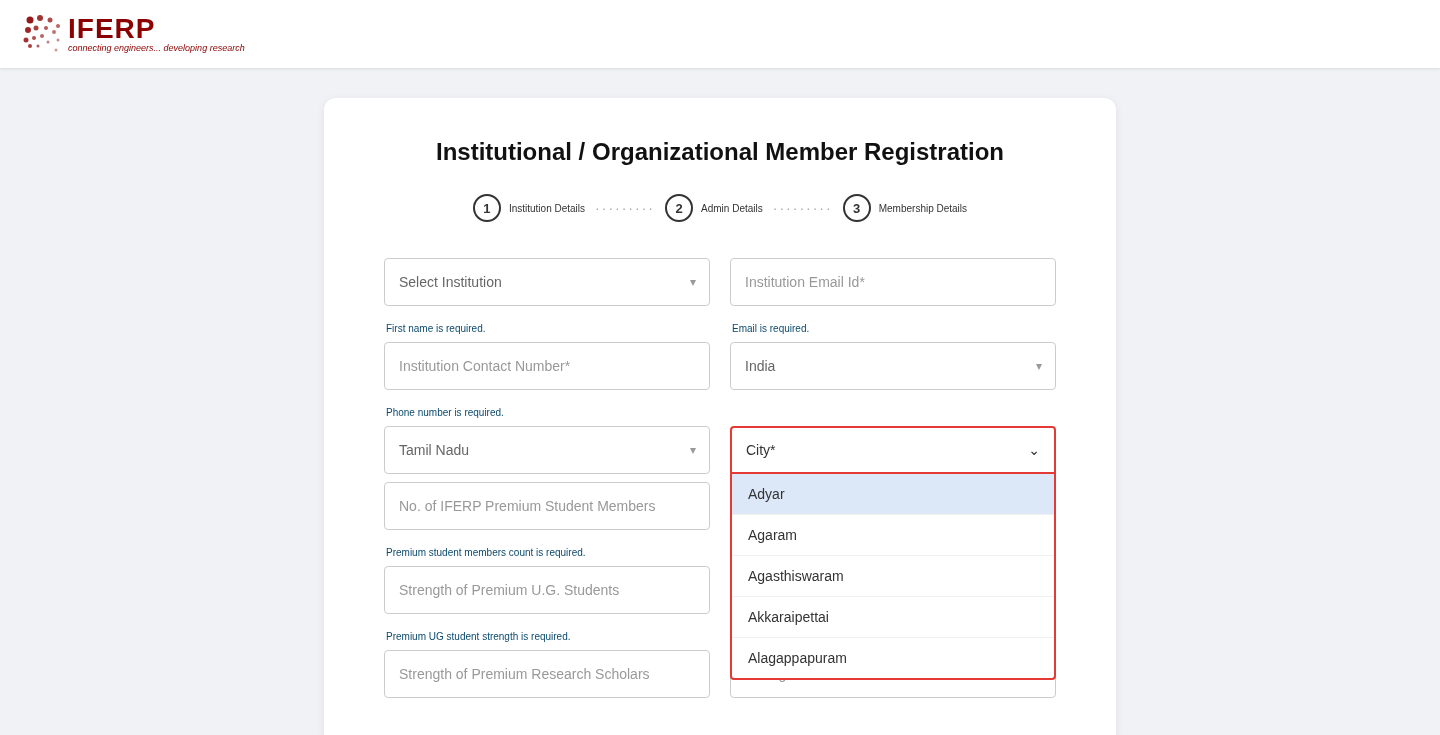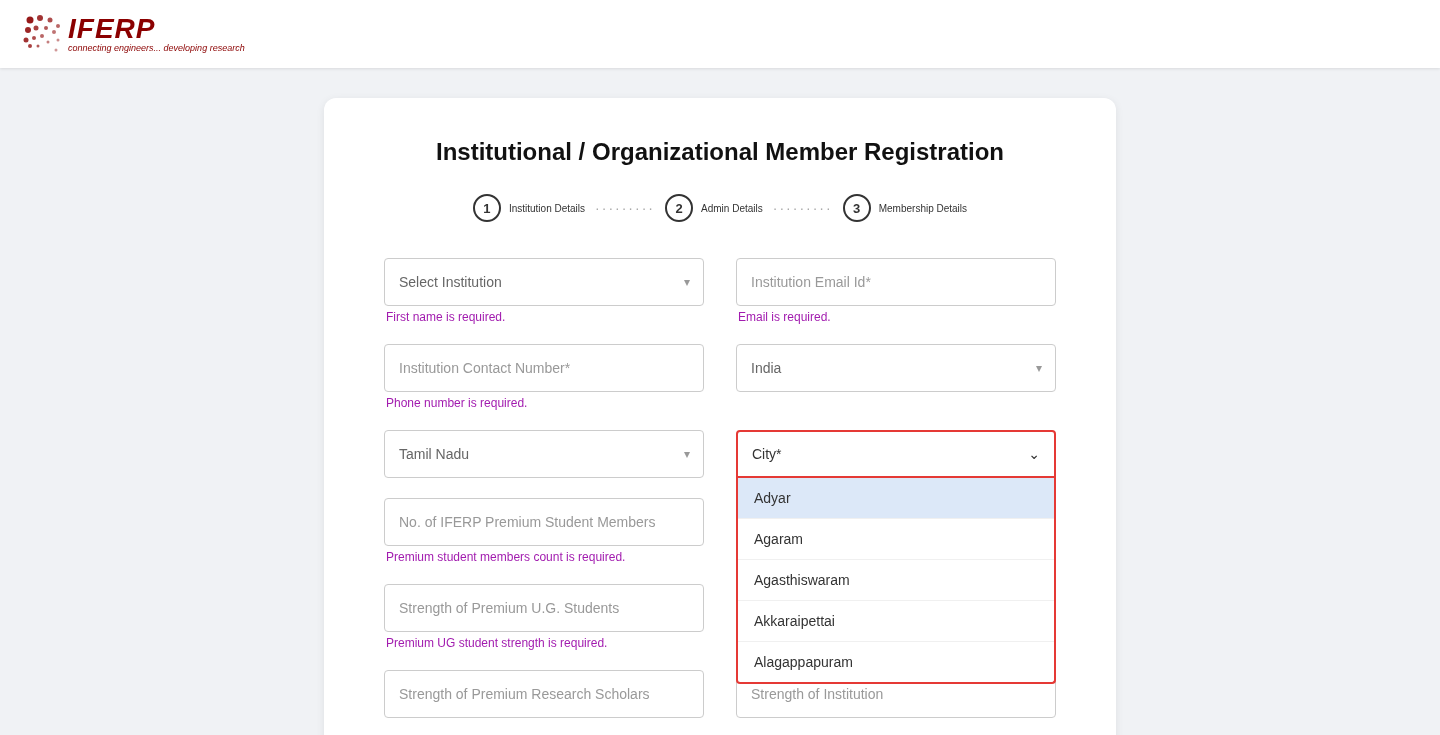--- a/index.html
+++ b/index.html
@@ -23,21 +23,20 @@
     .logo-text {
       display: flex;
       flex-direction: column;
     }
     .logo-iferp {
       font-size: 28px;
       font-weight: 700;
       color: #8B0000;
       letter-spacing: 1px;
       line-height: 1;
-      font-style: italic;
     }
     .logo-subtitle {
       font-size: 9px;
       color: #555;
       font-style: italic;
     }
     .logo-subtitle span {
       font-style: italic;
       color: #8B0000;
     }
@@ -94,21 +93,21 @@
     }
     .step-dots {
       color: #aaa;
       letter-spacing: 2px;
       font-size: 14px;
       margin: 0 10px;
     }
     .form-grid {
       display: grid;
       grid-template-columns: 1fr 1fr;
-      gap: 12px;
+      gap: 0;
     }
     .form-group {
       padding: 0 10px 8px 10px;
       position: relative;
     }
     .form-input, .form-select {
       width: 100%;
       height: 48px;
       border: 1px solid #ccc;
       border-radius: 4px;
@@ -129,23 +128,23 @@
     .select-wrapper .chevron {
       position: absolute;
       right: 14px;
       top: 50%;
       transform: translateY(-50%);
       color: #999;
       pointer-events: none;
       font-size: 12px;
     }
     .error-text {
-      color: #a21caf;
-      font-size: 12px;
-      margin-top: 4px;
+      color: #0c4a6e;
+      font-size: 10px;
+      margin-top: 17px;
       padding-left: 2px;
     }
     .city-dropdown-wrapper {
       position: relative;
     }
     .city-dropdown-wrapper .city-input-row {
       display: flex;
       align-items: center;
       width: 100%;
       height: 48px;

